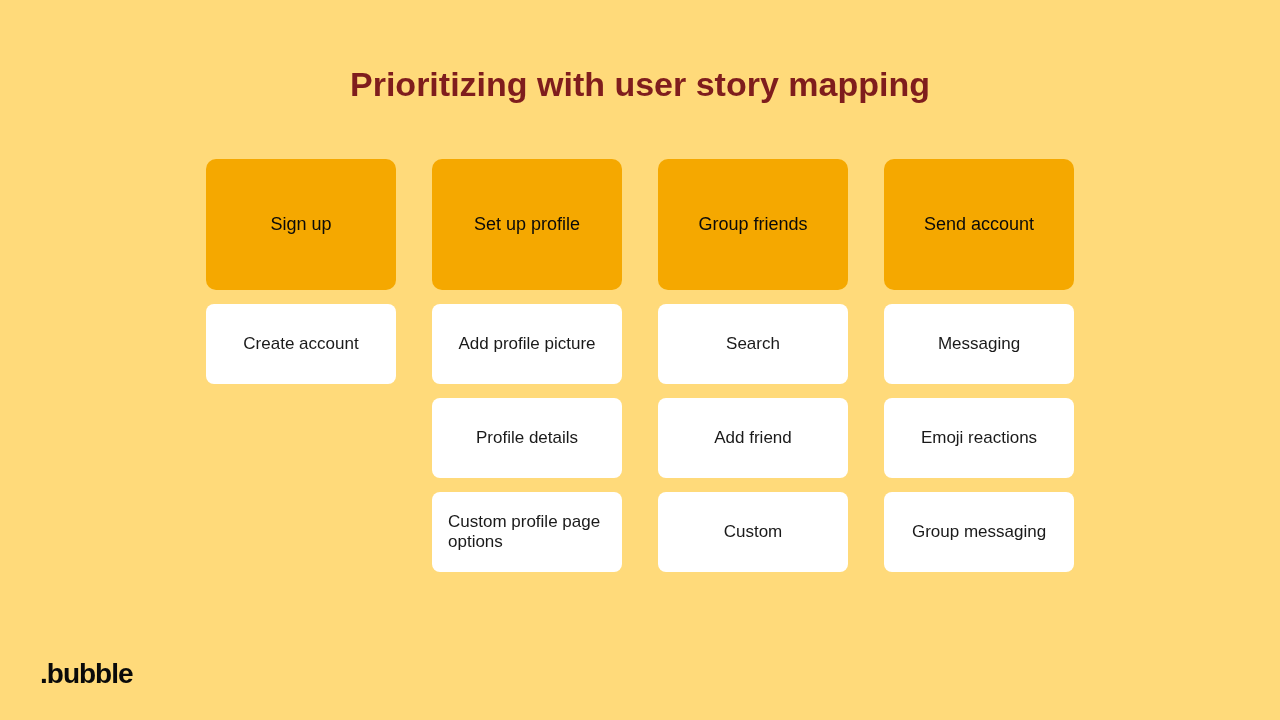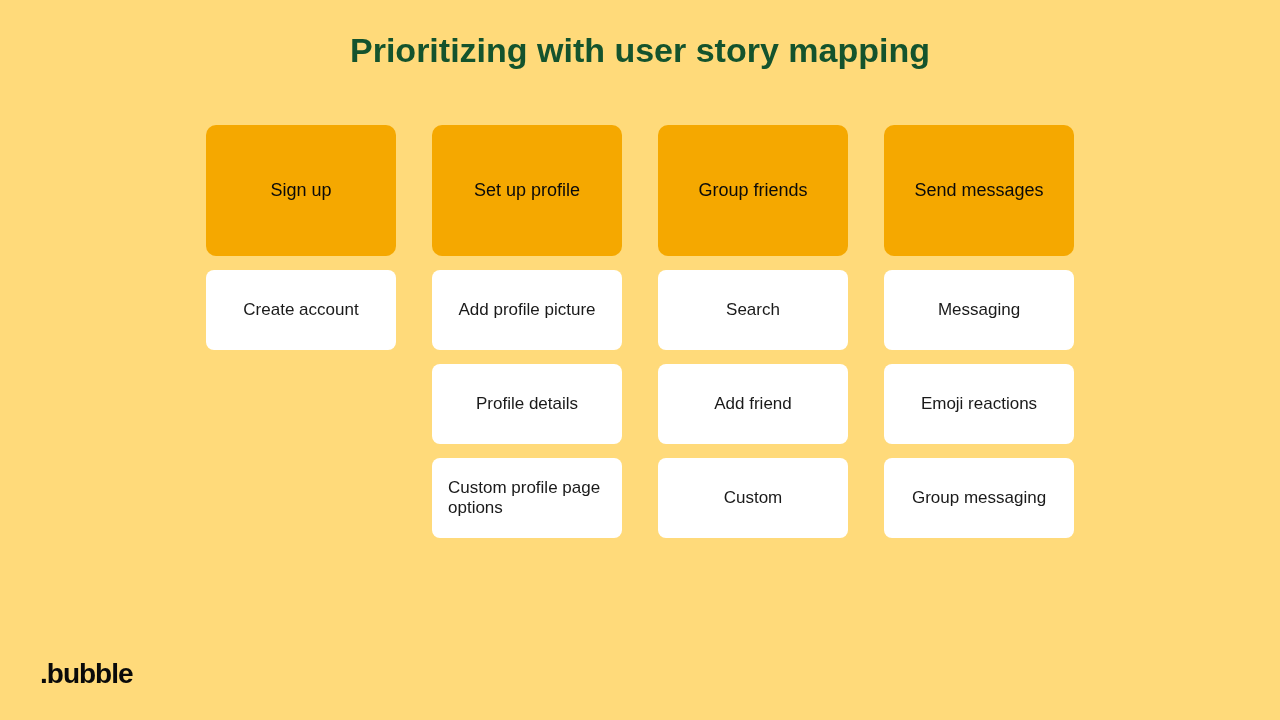--- a/index.html
+++ b/index.html
@@ -14,24 +14,24 @@
       background-color: #FFDA7A;
       font-family: -apple-system, BlinkMacSystemFont, 'Segoe UI', sans-serif;
       display: flex;
       flex-direction: column;
       align-items: center;
       position: relative;
       overflow: hidden;
     }
 
     .title {
-      margin-top: 31px;
+      margin-top: 65px;
       font-size: 34px;
       font-weight: 700;
-      color: #14532d;
+      color: #7f1d1d;
       text-align: center;
     }
 
     .board {
       display: flex;
       flex-direction: row;
       gap: 36px;
       margin-top: 55px;
     }
 
@@ -98,20 +98,20 @@
       <div class="story-card">Profile details</div>
       <div class="story-card">Custom profile page options</div>
     </div>
     <div class="column">
       <div class="header-card">Group friends</div>
       <div class="story-card">Search</div>
       <div class="story-card">Add friend</div>
       <div class="story-card">Custom</div>
     </div>
     <div class="column">
-      <div class="header-card">Send messages</div>
+      <div class="header-card">Send account</div>
       <div class="story-card">Messaging</div>
       <div class="story-card">Emoji reactions</div>
       <div class="story-card">Group messaging</div>
     </div>
   </div>
 
 <div class="logo">.bubble</div>
 
 </body></html>

